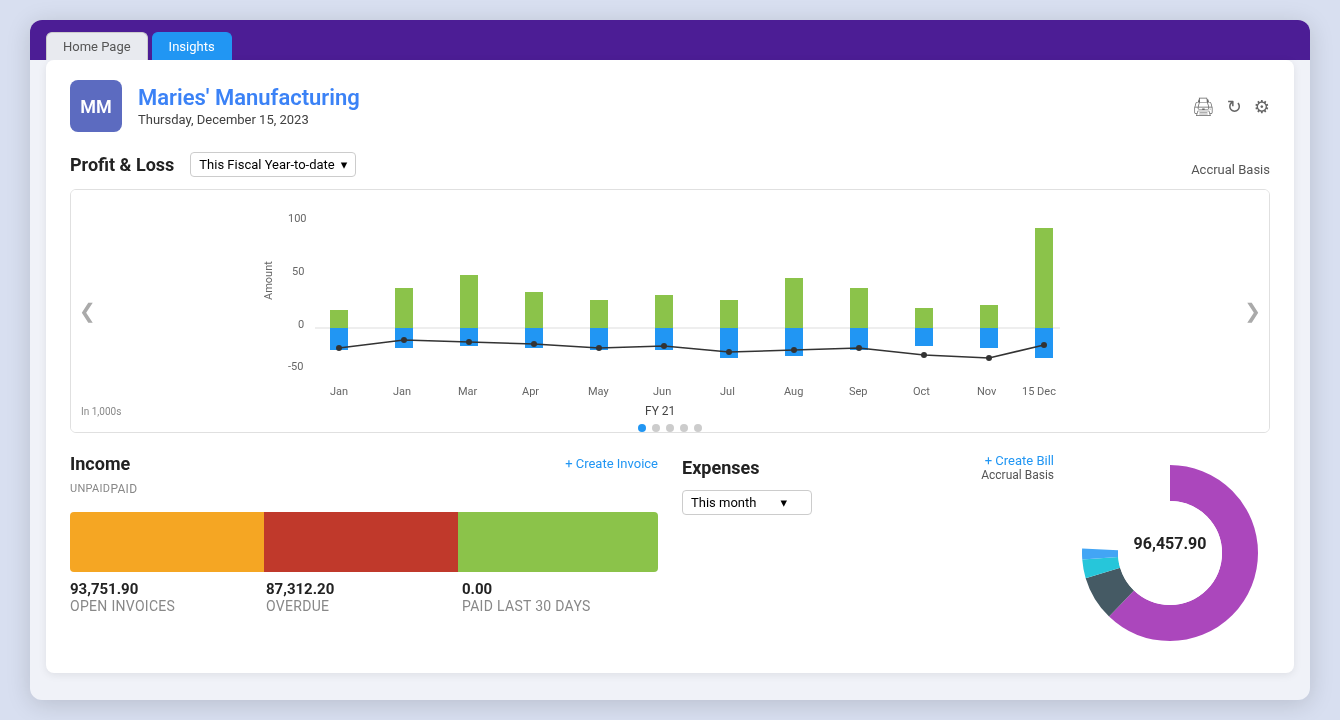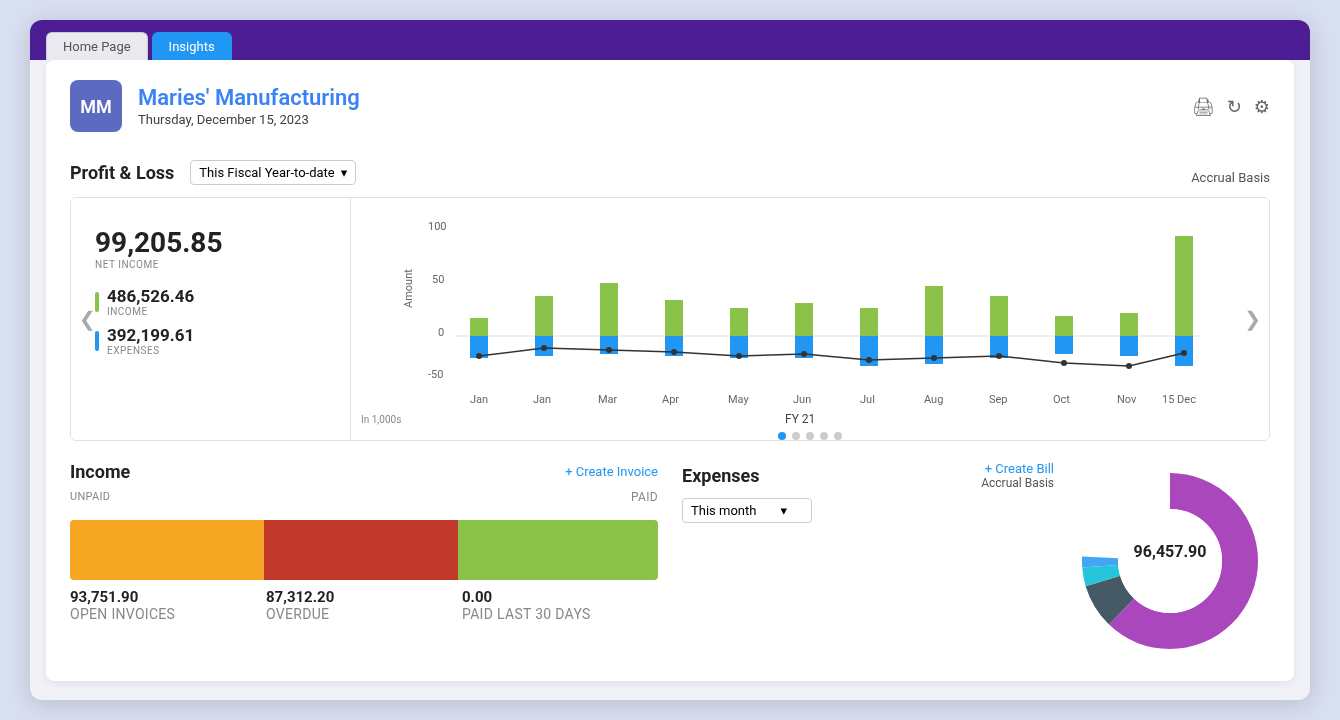--- a/index.html
+++ b/index.html
@@ -50,21 +50,21 @@
       margin: 0 16px 16px 16px;
       border-radius: 8px;
       padding: 20px 24px;
       box-shadow: 0 2px 8px rgba(0,0,0,0.08);
     }
     
     .header {
       display: flex;
       align-items: center;
       justify-content: space-between;
-      margin-bottom: 28px;
+      margin-bottom: 20px;
     }
     .header-left {
       display: flex;
       align-items: center;
       gap: 16px;
     }
     .avatar {
       width: 52px;
       height: 52px;
       background: #5c6bc0;
@@ -357,40 +357,20 @@
           <span>▾</span>
         </div>
       </div>
       <span class="section-right">Accrual Basis</span>
     </div>
 
     <div class="pl-container">
 
       <span class="nav-arrow left">❮</span>
 
-      <div class="pl-left">
-        <div class="net-income-value">99,205.85</div>
-        <div class="net-income-label">NET INCOME</div>
-
-        <div class="income-row">
-          <div class="income-bar-indicator" style="background:#8bc34a;"></div>
-          <div>
-            <div class="income-value">486,526.46</div>
-            <div class="income-sublabel">INCOME</div>
-          </div>
-        </div>
-
-        <div class="income-row">
-          <div class="income-bar-indicator" style="background:#2196f3;"></div>
-          <div>
-            <div class="income-value">392,199.61</div>
-            <div class="income-sublabel">EXPENSES</div>
-          </div>
-        </div>
-      </div>
 
       <div class="pl-chart">
         <svg class="bar-chart" viewBox="0 0 820 200">
 
           <text x="28" y="22" font-size="11" fill="#666">100</text>
           <text x="32" y="75" font-size="11" fill="#666">50</text>
           <text x="38" y="128" font-size="11" fill="#666">0</text>
           <text x="28" y="170" font-size="11" fill="#666">-50</text>
 
           <text x="12" y="100" font-size="11" fill="#666" transform="rotate(-90, 12, 100)">Amount</text>
@@ -480,21 +460,21 @@
     </div>
 
     <div class="bottom-sections">
 
       <div class="income-section">
         <div class="section-sub-header">
           <span class="section-title">Income</span>
           <span class="create-link">+ Create Invoice</span>
         </div>
 
-        <div style="display:flex;justify-content:space-between;margin-bottom:4px;">
+        <div style="display:flex;margin-bottom:4px;">
           <span style="font-size:11px;color:#888;letter-spacing:0.3px;">UNPAID</span>
           <span style="font-size:12px;color:#888;letter-spacing:0.3px;">PAID</span>
         </div>
 
         <div class="invoice-bars">
           <div class="bar-unpaid-yellow"></div>
           <div class="bar-unpaid-red"></div>
           <div class="bar-paid-green"></div>
         </div>
 

